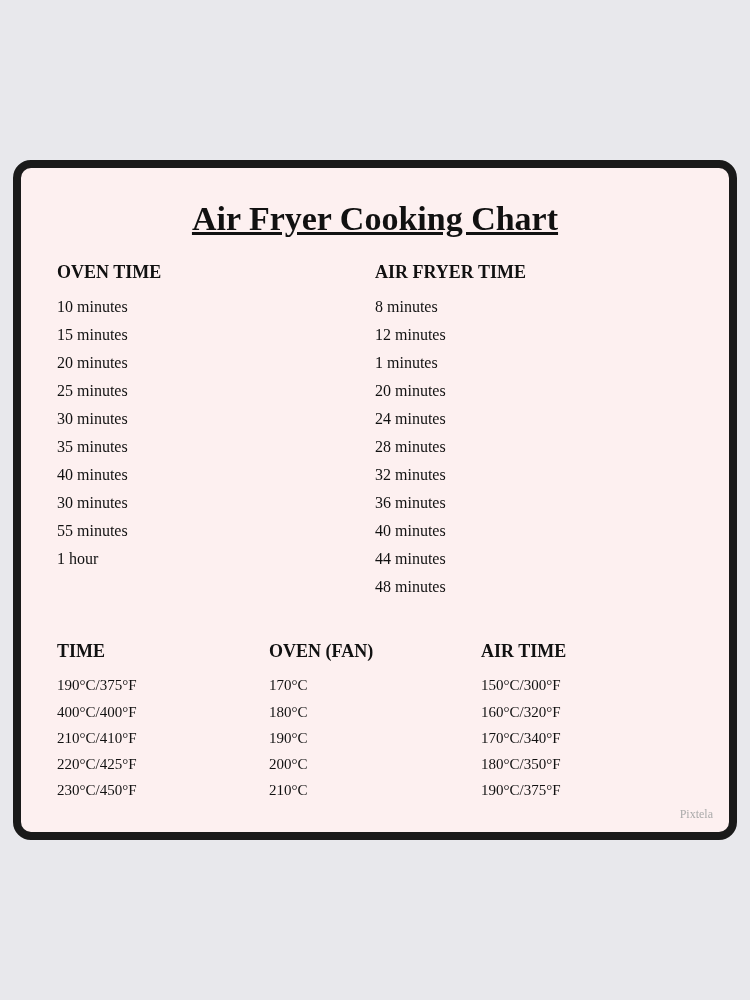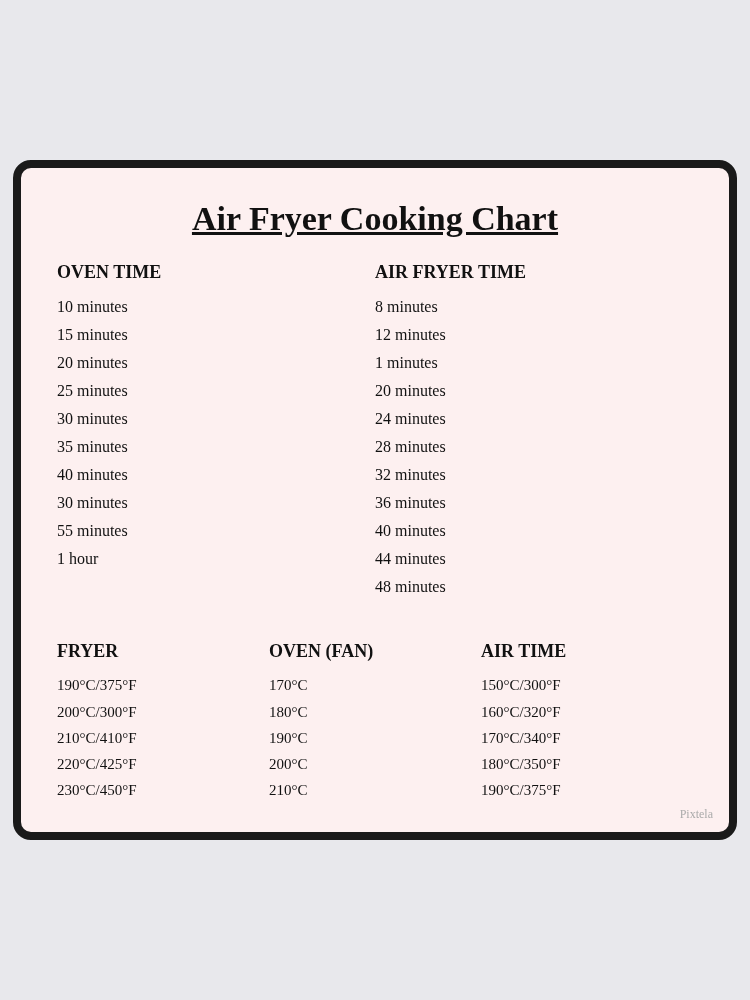--- a/index.html
+++ b/index.html
@@ -137,24 +137,24 @@
           <li>36 minutes</li>
           <li>40 minutes</li>
           <li>44 minutes</li>
           <li>48 minutes</li>
         </ul>
     </div>
   </div>
 
   <div class="temp-section">
     <div class="temp-col">
-      <div class="temp-header">FRYER</div>
+      <div class="temp-header">TIME</div>
       <ul class="temp-list" id="oven-temp-list">
           <li>190°C/375°F</li>
-          <li>200°C/300°F</li>
+          <li>400°C/400°F</li>
           <li>210°C/410°F</li>
           <li>220°C/425°F</li>
           <li>230°C/450°F</li>
         </ul>
     </div>
     <div class="temp-col">
       <div class="temp-header">OVEN (FAN)</div>
       <ul class="temp-list" id="oven-fan-temp-list">
           <li>170°C</li>
           <li>180°C</li>

